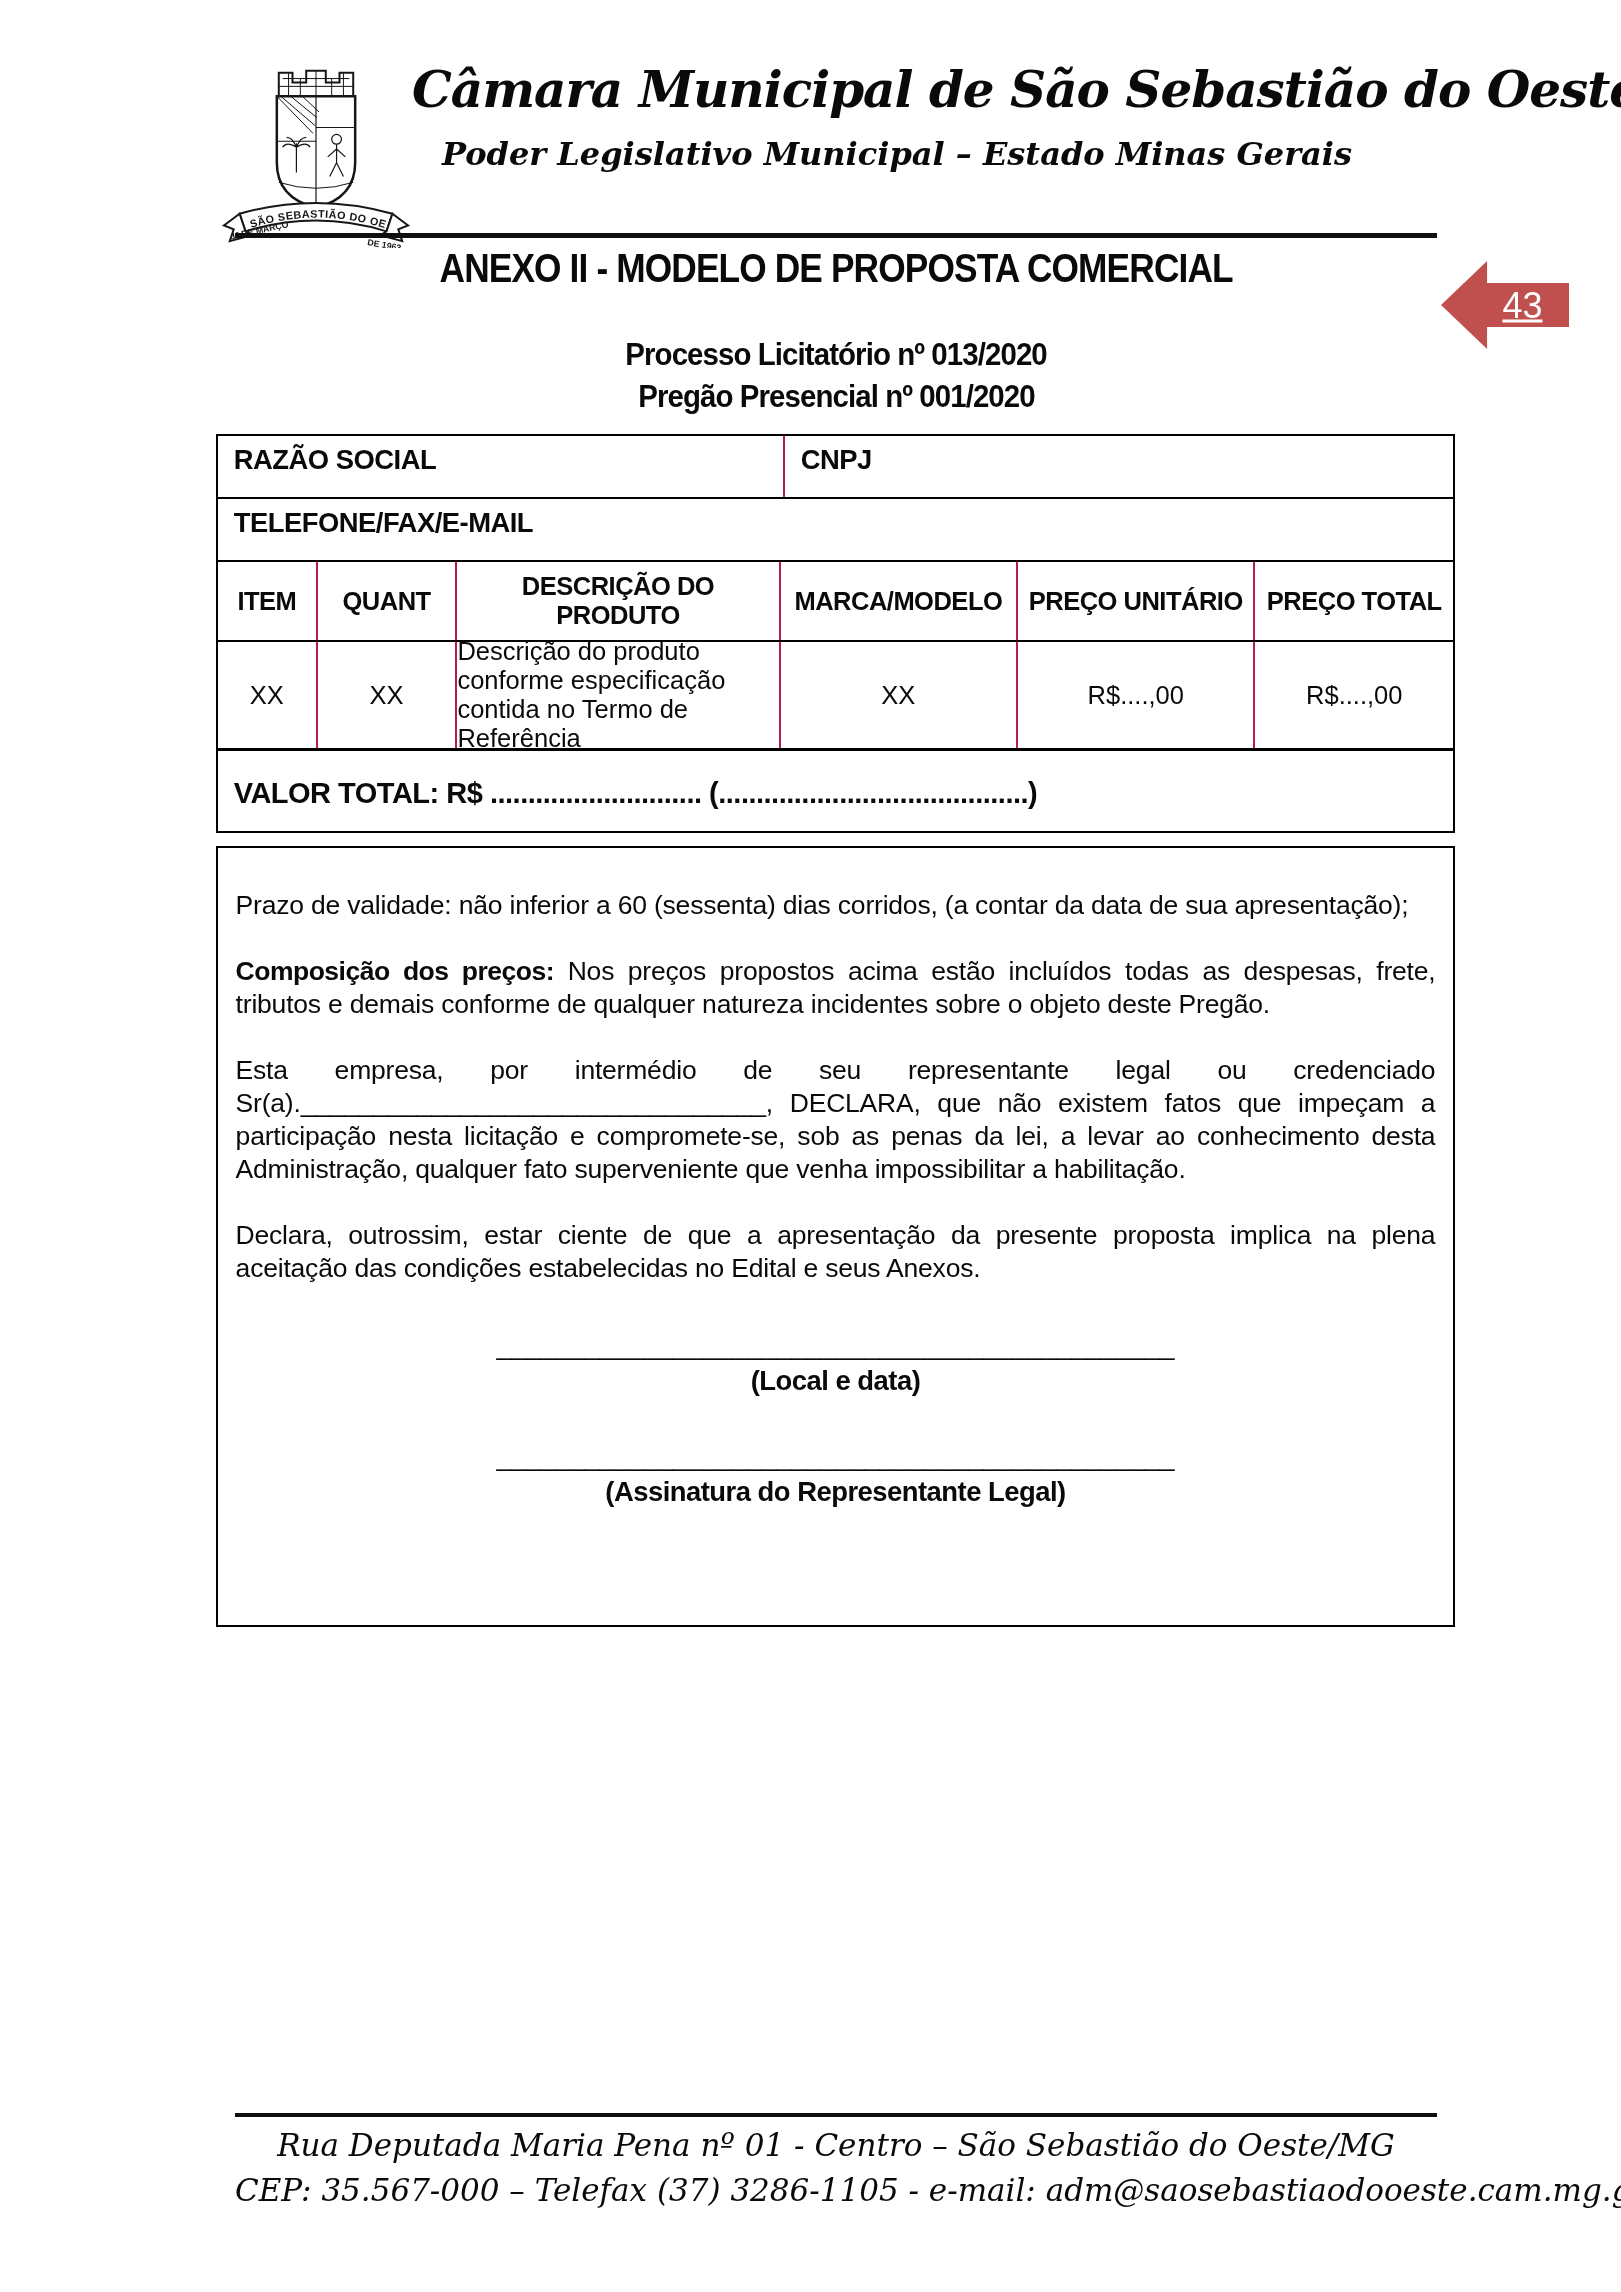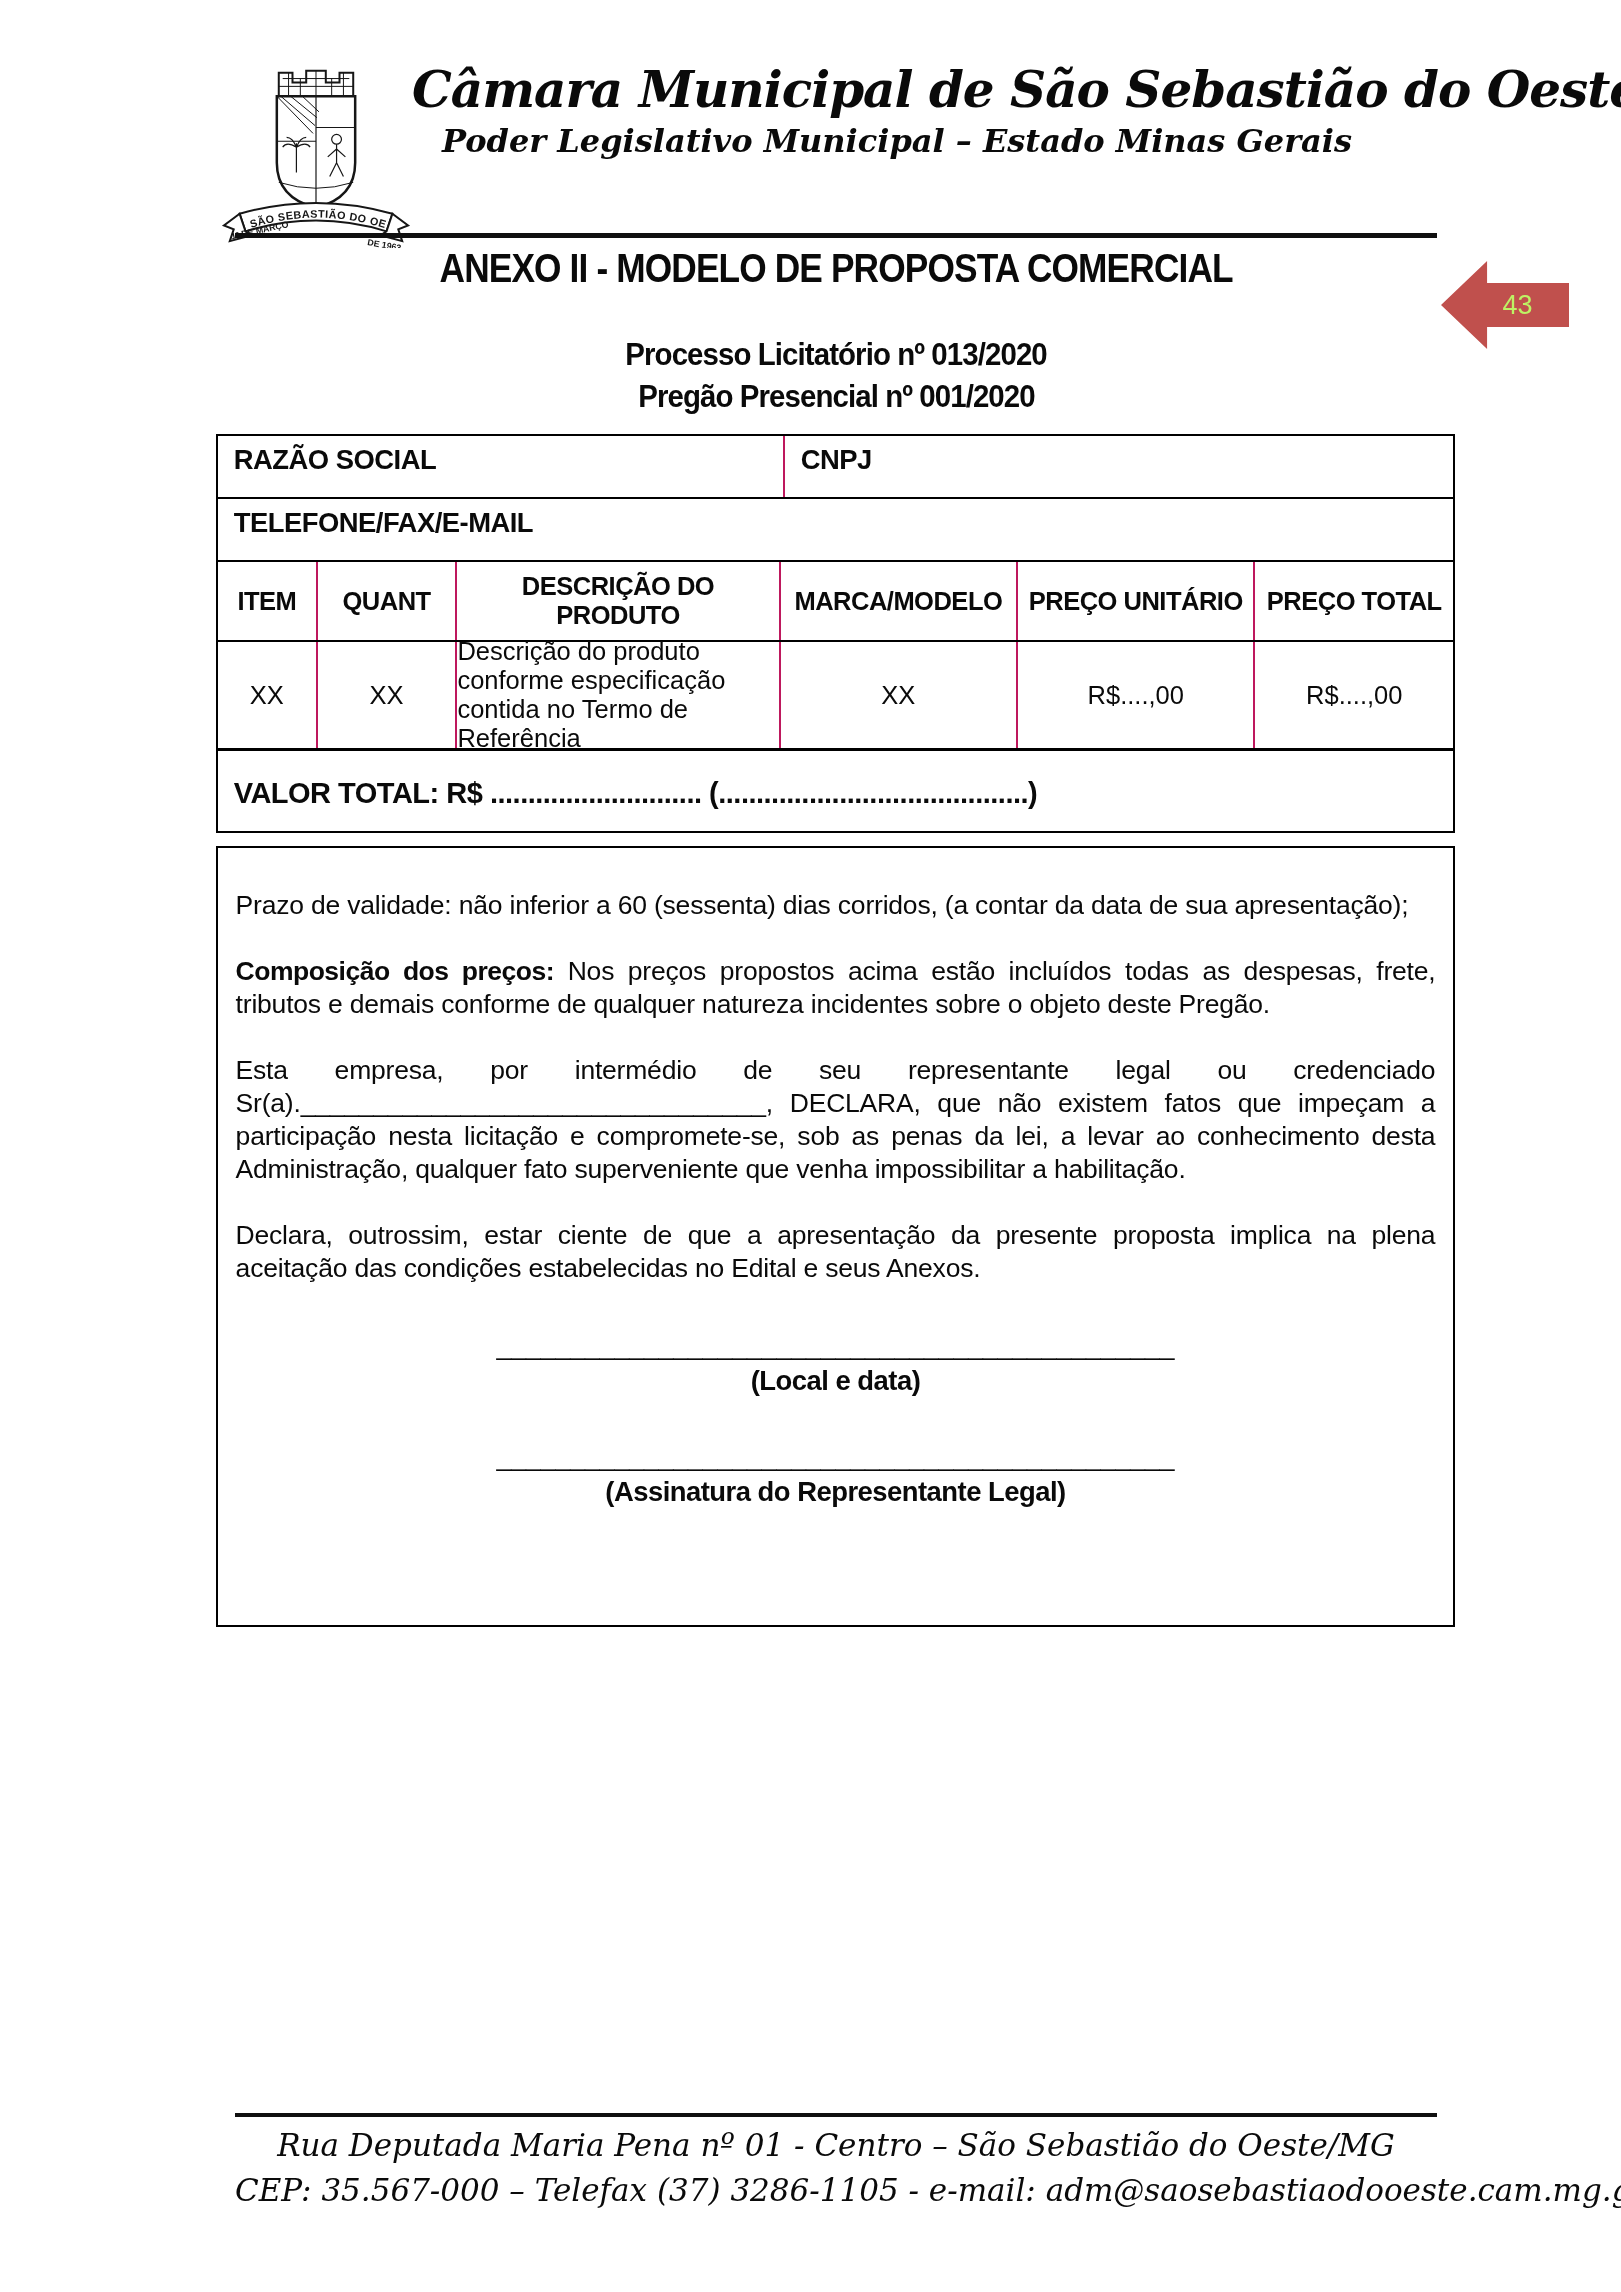--- a/index.html
+++ b/index.html
@@ -9,42 +9,42 @@
   }
   
   .logo{position:absolute;left:218px;top:57px;width:196px;height:191px;}
   .org-block{position:absolute;left:412px;top:61px;width:970px;text-align:center;}
   .org-name{
     font-family:"DejaVu Serif",serif;font-style:italic;font-weight:bold;
     font-size:50px;line-height:57px;letter-spacing:-1px;white-space:nowrap;
   }
   .org-sub{
     font-family:"DejaVu Serif",serif;font-style:italic;font-weight:bold;
-    font-size:32px;line-height:39px;margin-top:4px;white-space:nowrap;
+    font-size:32px;line-height:39px;margin-top:17px;white-space:nowrap;
   }
   .rule{position:absolute;left:235px;width:1202px;height:4.9px;background:#101010;}
   .rule.hdr{top:233px;}
   .rule.ftr{top:2113px;height:3.9px;}
   
   .doc-title{position:absolute;left:235px;top:245px;width:1202px;text-align:center;}
   .doc-title>span{display:inline-block;transform:scaleX(.86);transform-origin:center;
     font-size:41px;font-weight:bold;letter-spacing:-1px;white-space:nowrap;}
   .subtitle{position:absolute;left:235px;width:1202px;text-align:center;}
   .subtitle>span{display:inline-block;transform:scaleX(.92);transform-origin:center;
     font-size:32px;font-weight:bold;letter-spacing:-1px;white-space:nowrap;}
   .sub1{top:323px;margin-top:13px;} .sub2{top:378px;}
   
   .arrow-badge{
     position:absolute;left:1441px;top:261px;width:128px;height:88px;
     clip-path:polygon(0 50%,36% 0,36% 25%,100% 25%,100% 75%,36% 75%,36% 100%);
     background:#c0504d;
   }
   .arrow-badge .num{
     position:absolute;left:48%;top:50%;transform:translate(-0%,-50%);
-    color:#bef264;font-size:27px;line-height:29px;
+    color:#ffffff;font-size:36px;line-height:29px;text-decoration:underline;
   }
   
   .ftable{position:absolute;left:216px;top:434px;width:1239px;border:2.9px solid #000;box-sizing:border-box;}
   .trow{display:flex;box-sizing:border-box;border-bottom:2px solid #000;}
   .trow:last-child{border-bottom:none;}
   .cell{box-sizing:border-box;border-right:2px solid #be185d;}
   .cell:last-child{border-right:none;}
   .rowAB{height:63px;}
   .rowAB .cell{padding:7.8px 0 0 15.7px;font-weight:bold;font-size:27.4px;letter-spacing:-0.5px;}
   .cl{width:567px;} .cr{flex:1;}

